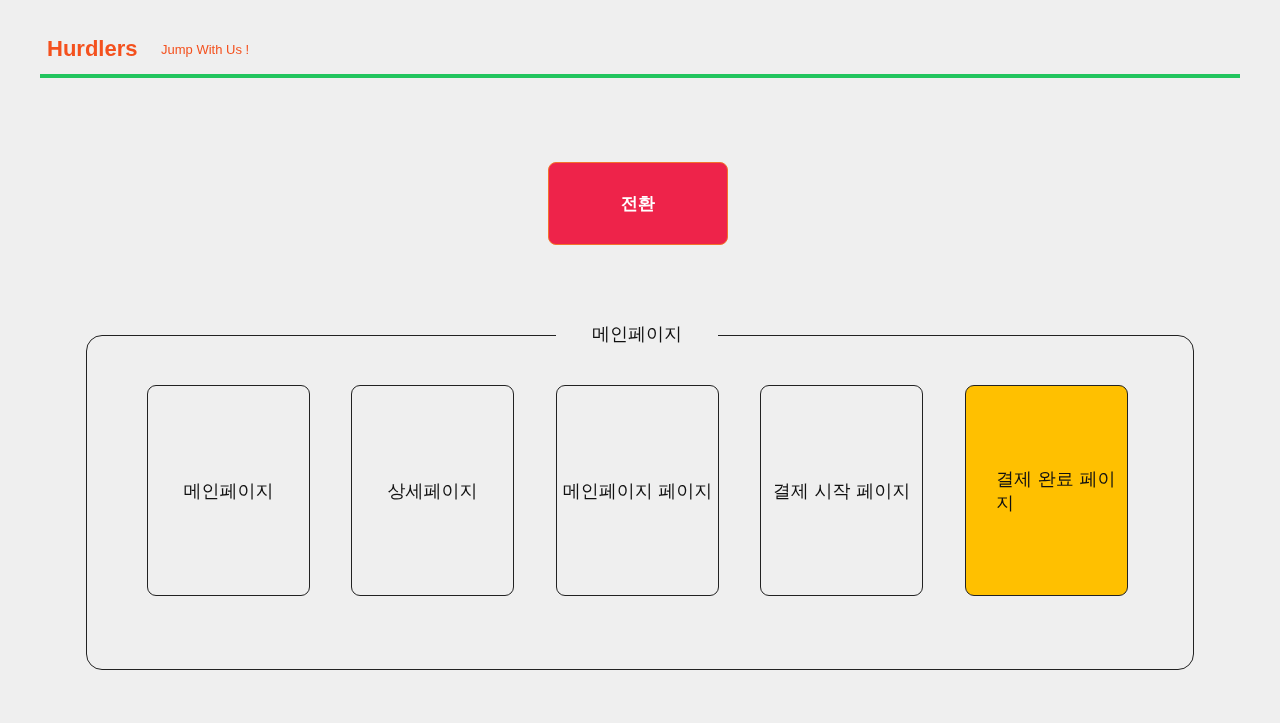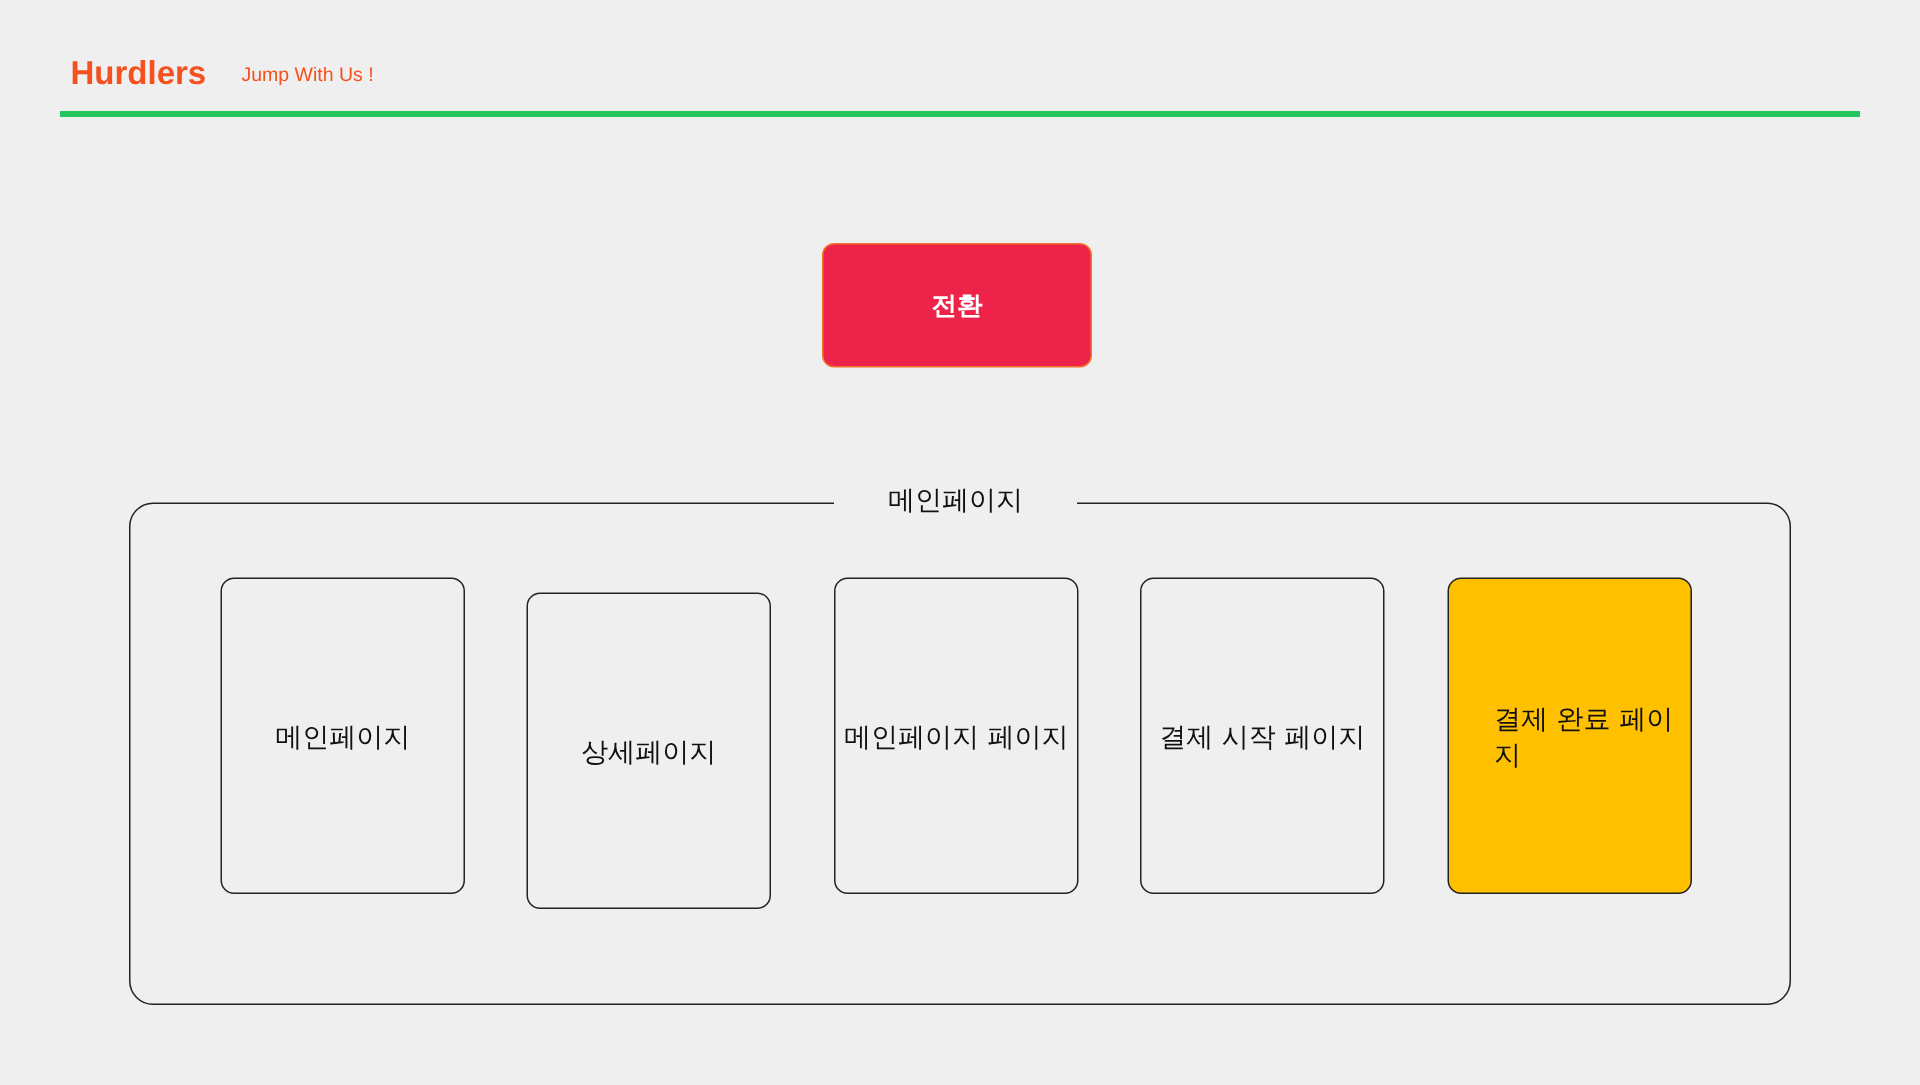--- a/index.html
+++ b/index.html
@@ -20,16 +20,16 @@
   <span class="brand">Hurdlers</span>
   <span class="tagline">Jump With Us !</span>
 </div>
 
 <div class="switch-btn">전환</div>
 
 <div class="site-frame"></div>
 <div class="site-label">메인페이지</div>
 
 <div class="page-card" style="left:147px;">메인페이지</div>
-<div class="page-card" style="left:351px;margin-top:10px;">상세페이지</div>
+<div class="page-card" style="left:351px;">상세페이지</div>
 <div class="page-card" style="left:556px;">메인페이지 페이지</div>
 <div class="page-card" style="left:760px;">결제 시작 페이지</div>
 <div class="page-card active" style="left:965px;padding-left:30px;">결제 완료 페이지</div>
 
 </body></html>

